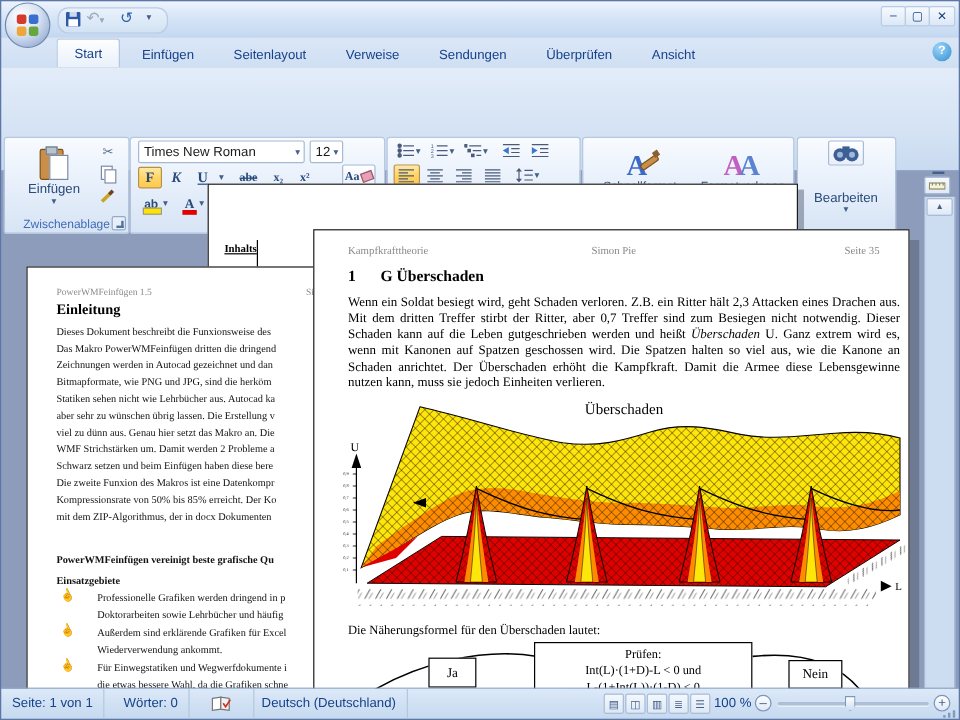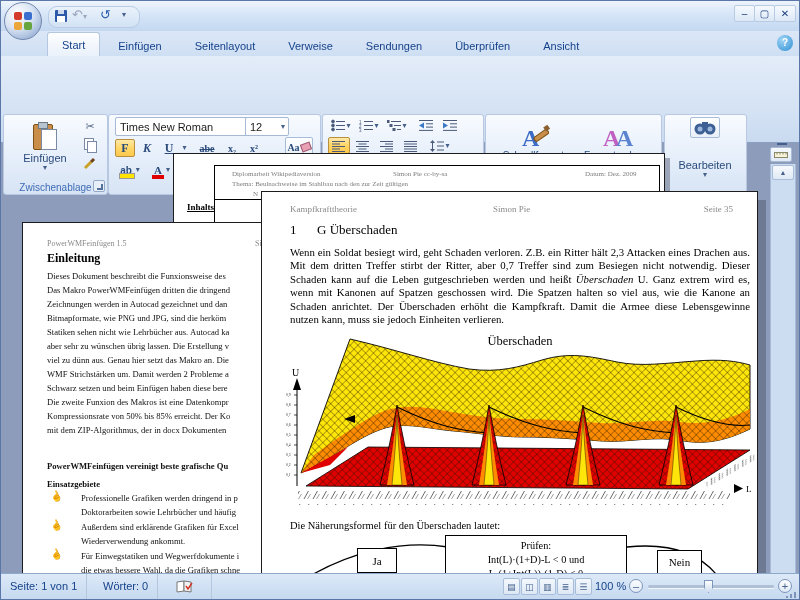--- a/index.html
+++ b/index.html
@@ -127,21 +127,21 @@
       <div class="ab launch" style="right:2px;bottom:2px">
           <span></span>
         </div>
     </div>
 
     <div class="ab group" style="left:107px;width:211px">
       <div class="combo" style="left:6px;top:2px;width:139px;height:19px">
         <span class="val">Times New Roman</span>
         <span class="car" style="padding:0 3px">▾</span>
       </div>
-      <div class="combo" style="left:136px;top:2px;width:44px;height:19px">
+      <div class="combo" style="left:149px;top:2px;width:28px;height:19px">
         <span class="val">12</span>
         <span class="car" style="padding:0 3px">▾</span>
       </div>
 
       <div class="btn on serifb" style="left:6px;top:24px;width:20px;height:18px;font-size:12px">F</div>
       <div class="btn serifb" style="left:28px;top:24px;width:20px;height:18px;font-size:12px;font-style:italic">K</div>
       <div class="btn serifb" style="left:50px;top:24px;width:20px;height:18px;font-size:12px;text-decoration:underline">U</div>
       <div class="btn" style="left:70px;top:24px;width:11px;height:18px">
           <span class="car">▾</span>
         </div>
@@ -377,27 +377,20 @@
         </div>
         <span style="font-size:11px;color:#294a7a;margin-top:21px">Bearbeiten</span>
         <span class="car">▾</span>
       </div>
     </div>
   </div>
 
   <div class="ab" style="left:0;top:141px;right:0;bottom:25px;overflow:hidden">
 
     <div class="page" style="left:172px;top:11px;width:492px;height:500px;box-shadow:5px 5px 0 rgba(88,98,120,.5);z-index:1">
-      <div class="ab" style="left:40px;top:11px;width:446px;height:35px;border:1px solid #000;font-size:7px;color:#7d7d7d;box-sizing:border-box">
-        <span class="ab" style="left:17px;top:4px">Diplomarbeit Wikipediaversion</span>
-        <span class="ab" style="left:178px;top:4px">Simon Pie  cc-by-sa</span>
-        <span class="ab" style="left:370px;top:4px">Datum:  Dez. 2009</span>
-        <span class="ab" style="left:17px;top:14px;white-space:nowrap">Thema: Beulnachweise im Stahlbau nach den zur Zeit gültigen</span>
-        <span class="ab" style="left:38px;top:24px">N</span>
-      </div>
       <div class="ab" style="left:40px;top:46px;width:1px;height:24px;background:#000"></div>
       <div class="ab" style="left:13px;top:48px;font-size:9px;font-weight:bold;text-decoration:underline">Inhalts</div>
     </div>
 
     <div class="page" style="left:21px;top:80px;width:455px;height:370px;box-shadow:5px 5px 0 rgba(88,98,120,.5);z-index:2">
       <div class="ab gray" style="left:24px;top:16px;font-size:8px">PowerWMFeinfügen 1.5</div>
       <div class="ab gray" style="left:232px;top:16px;font-size:8px">Simo</div>
       <div class="ab" style="left:24px;top:28px;font-size:12px;font-weight:bold">Einleitung</div>
       <div class="docline" style="left:24px;top:48px">Dieses Dokument beschreibt die Funxionsweise des</div>
       <div class="docline" style="left:24px;top:62px">Das Makro PowerWMFeinfügen dritten die dringend</div>
@@ -424,21 +417,21 @@
       <div class="docline" style="left:58px;top:342px">die etwas bessere Wahl, da die Grafiken schne</div>
 
     </div>
 
     <div class="page sh" style="left:260px;top:49px;width:497px;height:390px;z-index:3">
       <div class="ab gray" style="left:28px;top:12px;right:24px;display:flex;font-size:9px">
         <span style="flex:1;text-align:left">Kampfkrafttheorie</span>
         <span style="flex:1;text-align:center">Simon Pie</span>
         <span style="flex:1;text-align:right">Seite 35</span>
       </div>
-      <div class="ab" style="left:28px;top:30px;font-size:13px;font-weight:normal">
+      <div class="ab" style="left:28px;top:30px;font-size:13px;font-weight:bold">
         <span>1</span>
         <span style="display:inline-block;width:14px"></span>
         <span>G Überschaden</span>
       </div>
       <div class="ab" style="left:28px;top:54px;width:460px;font-size:10.8px;line-height:13.4px;text-align:justify">
         <span>Wenn ein Soldat besiegt wird, geht Schaden verloren. Z.B. ein Ritter hält 2,3 Attacken eines Drachen aus. Mit dem dritten Treffer stirbt der Ritter, aber 0,7 Treffer sind zum Besiegen nicht notwendig. Dieser Schaden kann auf die Leben gutgeschrieben werden und heißt </span><span style="font-style:italic">Überschaden</span><span> U. Ganz extrem wird es, wenn mit Kanonen auf Spatzen geschossen wird. Die Spatzen halten so viel aus, wie die Kanone an Schaden anrichtet. Der Überschaden erhöht die Kampfkraft. Damit die Armee diese Lebensgewinne nutzen kann, muss sie jedoch Einheiten verlieren.</span>
       </div>
 
       <svg class="ab" style="left:22px;top:141px" width="472" height="178" viewBox="0 0 472 178">
         <defs>
@@ -560,20 +553,21 @@
   <div class="ab statusbar">
     <div class="sseg" style="left:0">Seite: 1 von 1</div>
     <div class="sseg" style="left:93px">Wörter: 0</div>
     <div class="sseg" style="left:166px;width:26px">
       <svg width="17" height="13" style="margin-top:6px">
         <path d="M1 2 L8 1 L8 11 L1 12 Z" fill="#fff" stroke="#777"></path>
           <path d="M15 2 L8 1 L8 11 L15 12 Z" fill="#f2f2f2" stroke="#777"></path>
         <path d="M10 6 l2 3 l4 -6" stroke="#d03020" stroke-width="1.4" fill="none"></path>
       </svg>
     </div>
+    <div class="sseg" style="left:208px">Deutsch (Deutschland)</div>
 
     <div class="ab" style="left:502px;top:4px;display:flex;gap:1px">
       <span class="vbtn on">▤</span>
       <span class="vbtn">◫</span>
       <span class="vbtn">▥</span>
       <span class="vbtn">≣</span>
       <span class="vbtn">☰</span>
     </div>
     <div class="ab" style="left:594px;top:0;height:25px;line-height:25px;font-size:11px;color:#15428b">100 %</div>
     <div class="zoomcirc" style="left:628px">–</div>

